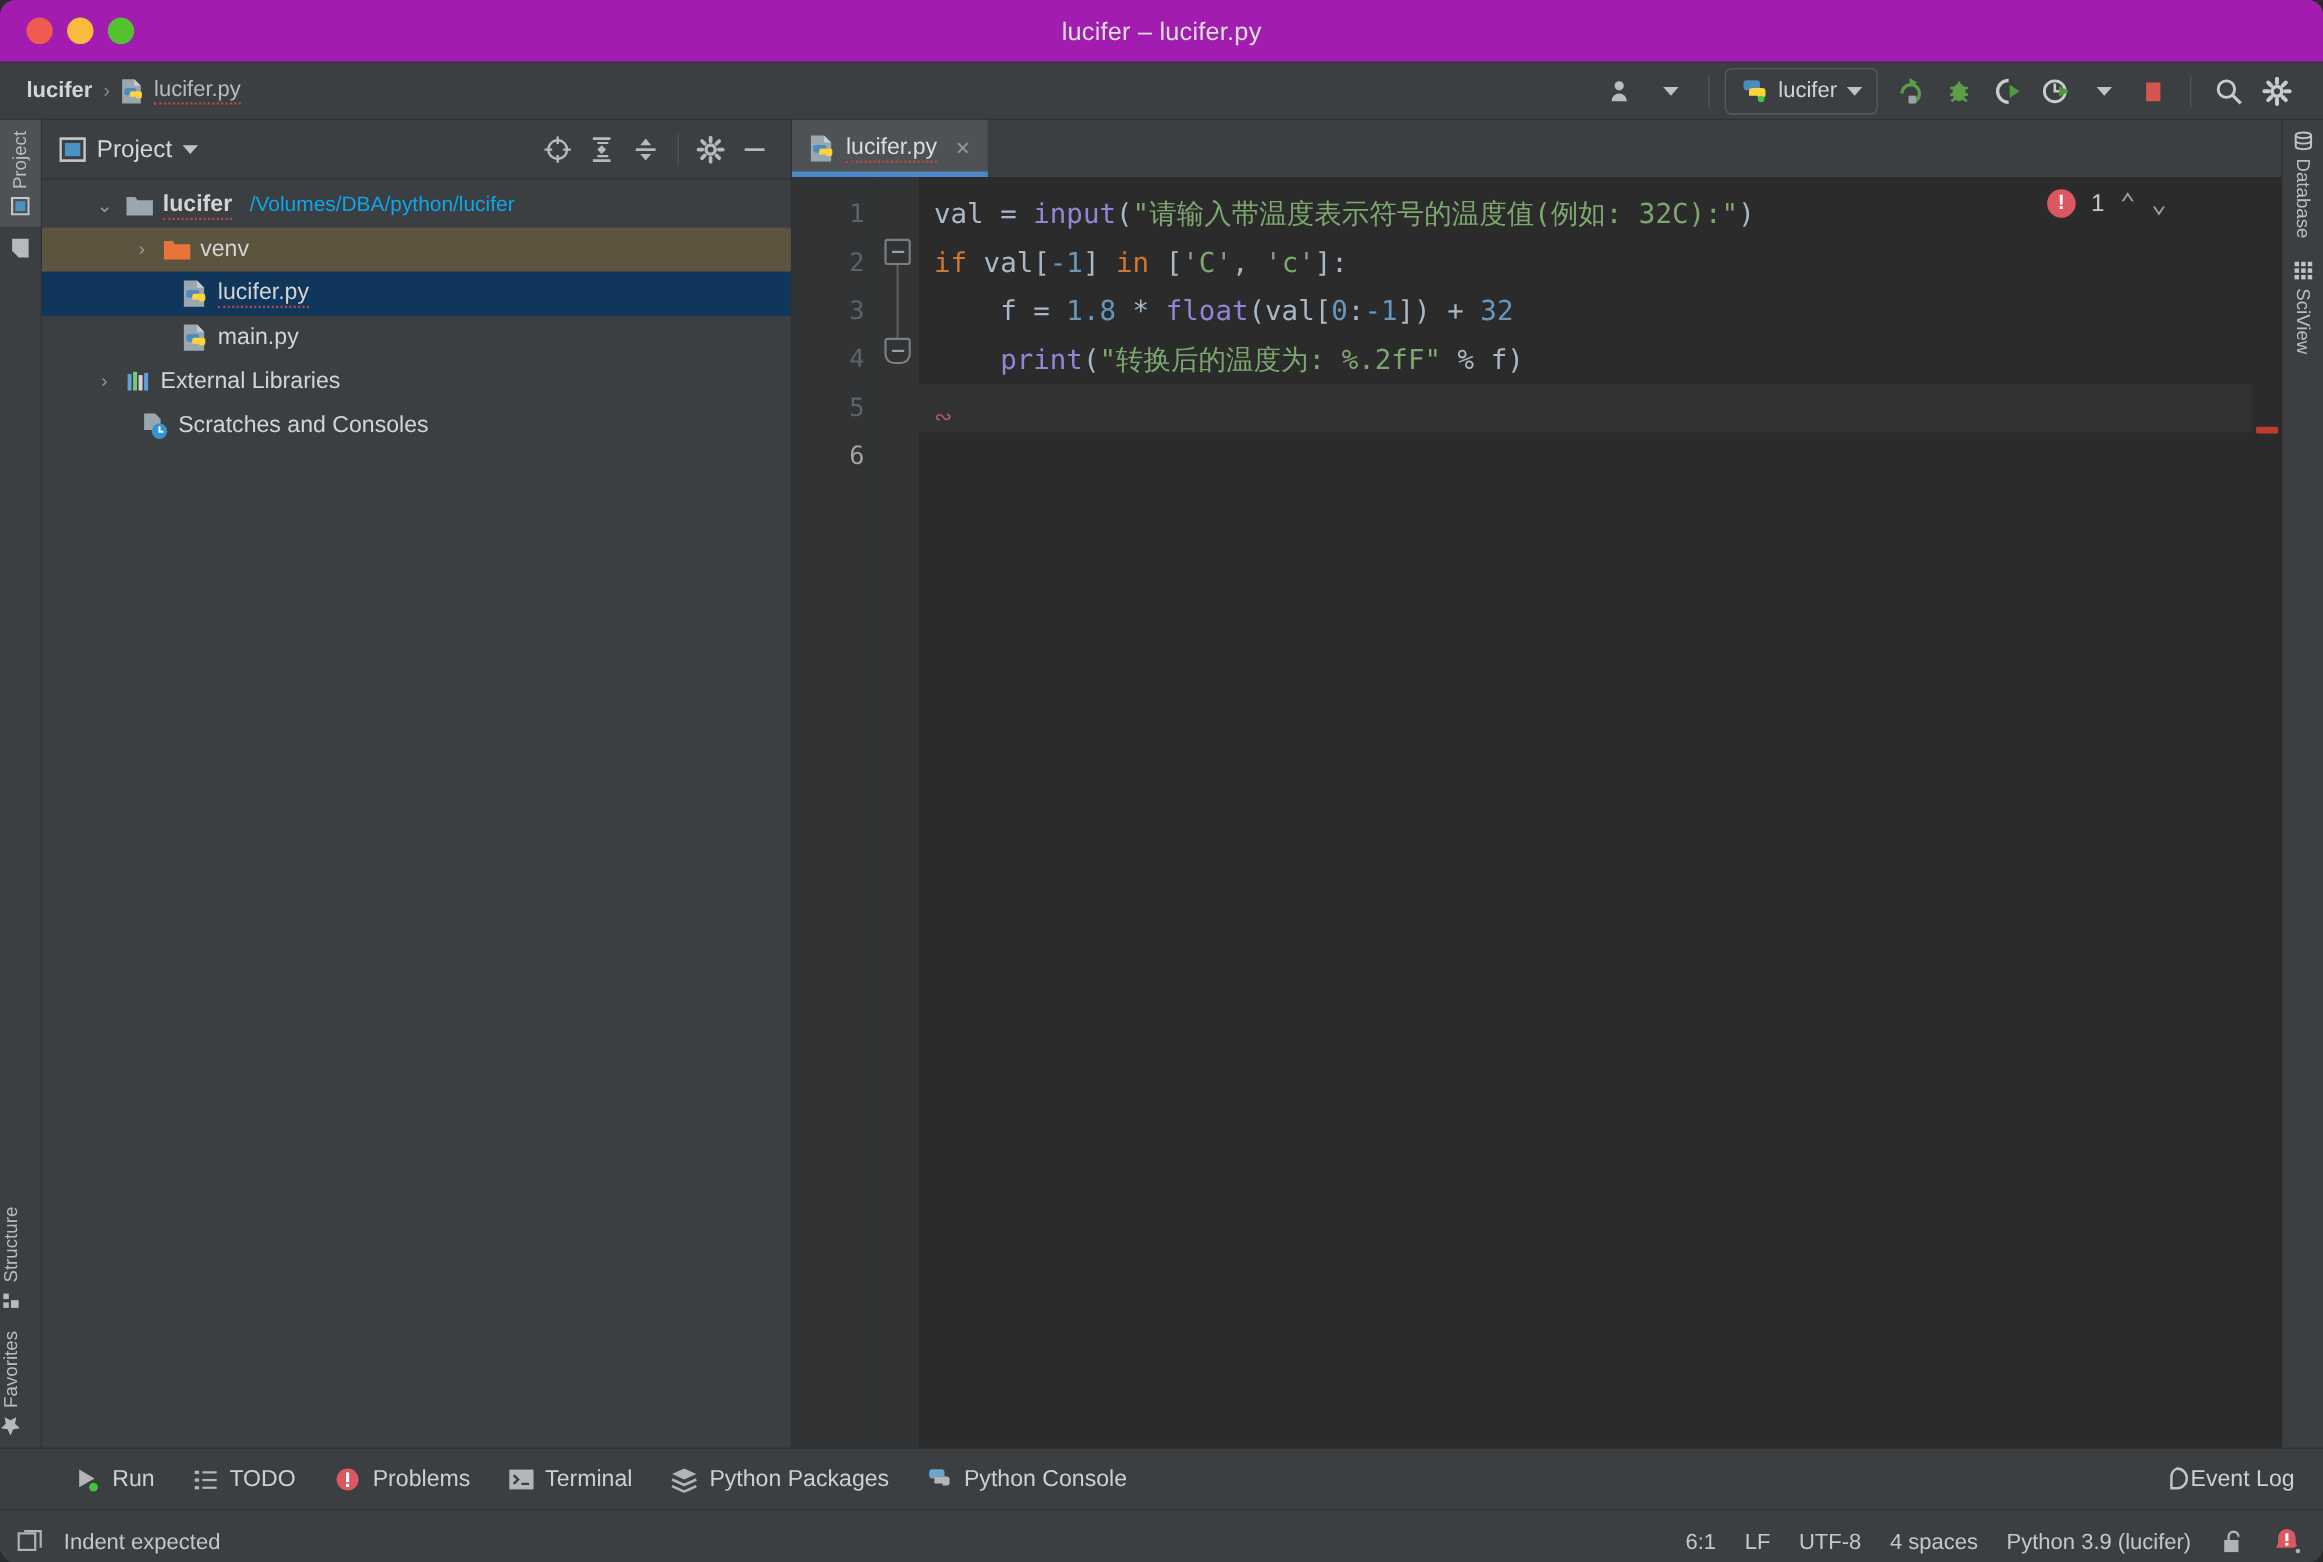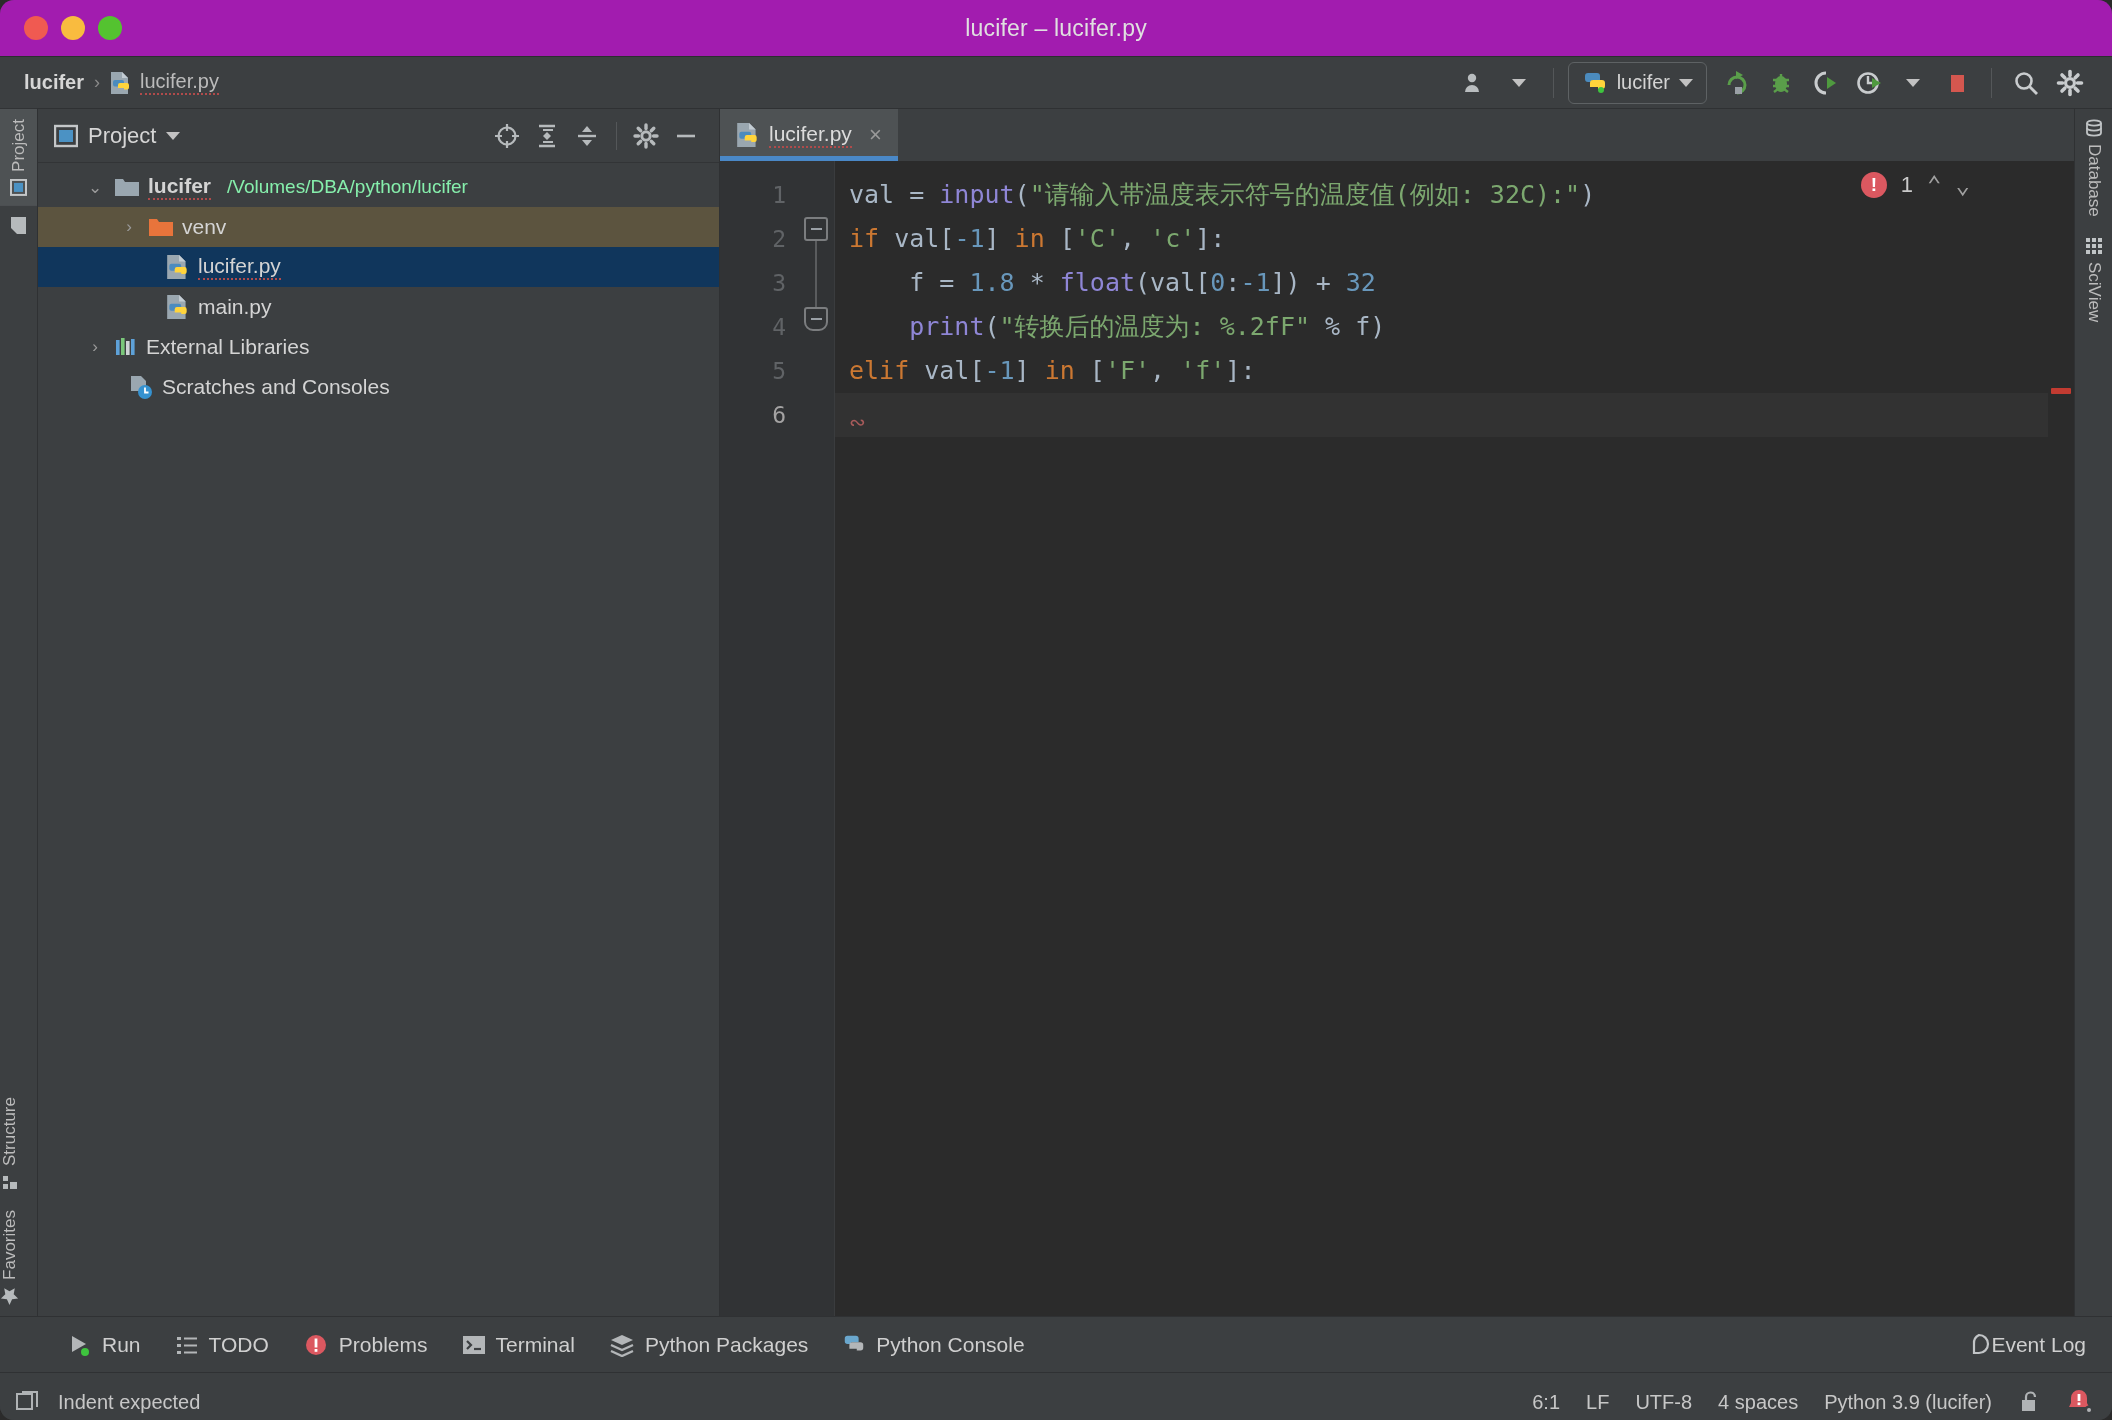--- a/index.html
+++ b/index.html
@@ -64,21 +64,21 @@
   #proj-head .tools { margin-left:auto; display:flex; align-items:center; gap:2px; }
   .ph-btn { width:38px;height:38px;display:flex;align-items:center;justify-content:center;
     border-radius:5px; }
 
   #tree { flex:1 1 auto; padding-top:4px; overflow:hidden; font-size:21px; }
   .node { height:40px; display:flex; align-items:center; gap:8px; color:#d4d4d4;
     padding-right:8px; white-space:nowrap; }
   .node.hl-venv { background:#5c543f; }
   .node.sel { background:#10365c; }
   .arrow { width:22px; display:flex; justify-content:center; color:#9a9a9a; font-size:17px;}
-  .node .path { color:#86efac; font-size:19px; margin-left:8px; }
+  .node .path { color:#0ea5e9; font-size:19px; margin-left:8px; }
   .node .nm.bold { font-weight:bold; }
   .node .nm.squig { border-bottom:2px dotted #b14b4b; }
 
   
   #editor-col { flex:1 1 auto; display:flex; flex-direction:column; min-width:0;
     background:#2b2b2b; }
   #tabs { height:52px; flex:0 0 52px; background:#3c3f41; display:flex;
     align-items:flex-end; }
   .tab { height:52px; display:flex; align-items:center; gap:9px; padding:0 16px;
     background:#4e5254; position:relative; }
@@ -478,21 +478,20 @@
           <div class="fold-line"></div>
           <div class="foldmark top"></div>
           <div class="foldmark bot"></div>
         </div>
 
         <div id="code">
           <div class="cl"><span class="t-def">val</span><span class="t-op"> = </span><span class="t-fn">input</span><span class="t-op">(</span><span class="t-str">"请输入带温度表示符号的温度值(例如: 32C):"</span><span class="t-op">)</span></div>
           <div class="cl"><span class="t-kw">if</span><span class="t-def"> val[</span><span class="t-num">-1</span><span class="t-def">] </span><span class="t-kw">in</span><span class="t-def"> [</span><span class="t-str">'C'</span><span class="t-def">, </span><span class="t-str">'c'</span><span class="t-def">]:</span></div>
           <div class="cl"><span class="t-def">    f = </span><span class="t-num">1.8</span><span class="t-def"> * </span><span class="t-fn">float</span><span class="t-def">(val[</span><span class="t-num">0</span><span class="t-def">:</span><span class="t-num">-1</span><span class="t-def">]) + </span><span class="t-num">32</span></div>
           <div class="cl"><span class="t-def">    </span><span class="t-fn">print</span><span class="t-def">(</span><span class="t-str">"转换后的温度为: %.2fF"</span><span class="t-def"> % f)</span></div>
-          <div class="cl"><span class="t-kw">elif</span><span class="t-def"> val[</span><span class="t-num">-1</span><span class="t-def">] </span><span class="t-kw">in</span><span class="t-def"> [</span><span class="t-str">'F'</span><span class="t-def">, </span><span class="t-str">'f'</span><span class="t-def">]:</span></div>
           <div class="cl cur"><span class="sq">∾</span></div>
 
           <div id="insp">
             <span class="errdot">!</span>
             <span class="cnt">1</span>
             <span class="chev">⌃</span>
             <span class="chev">⌄</span>
           </div>
         </div>
 

